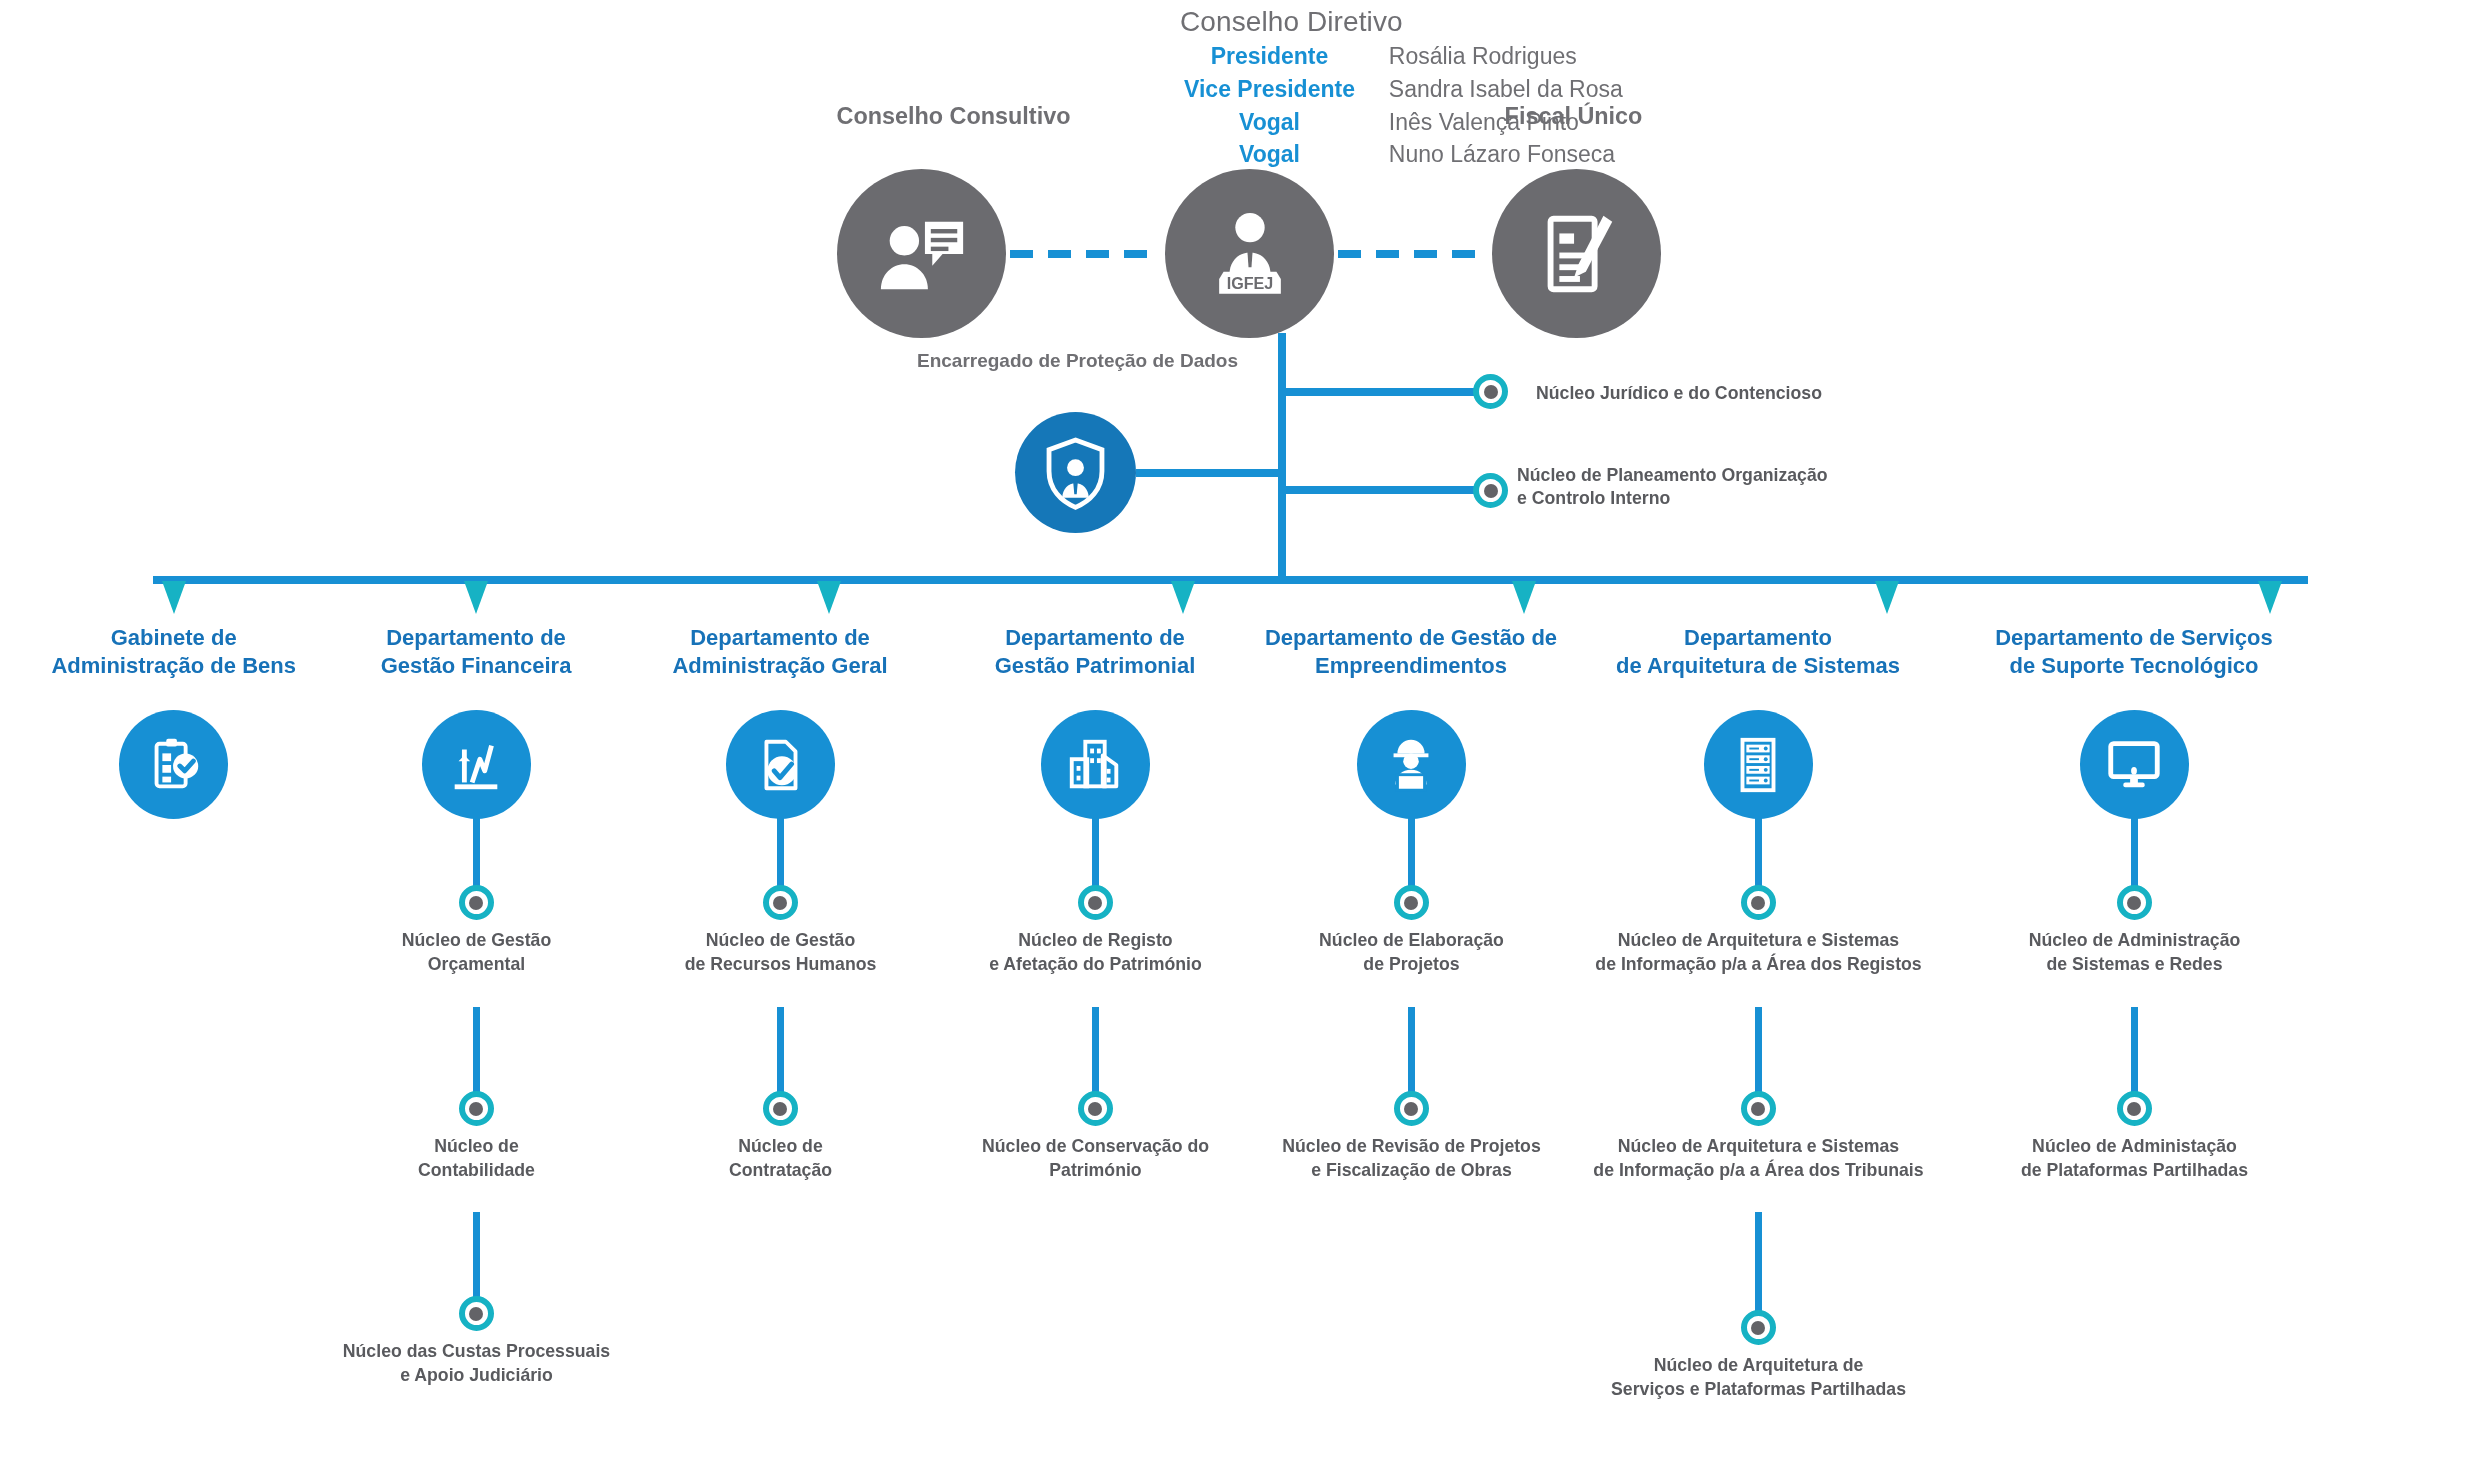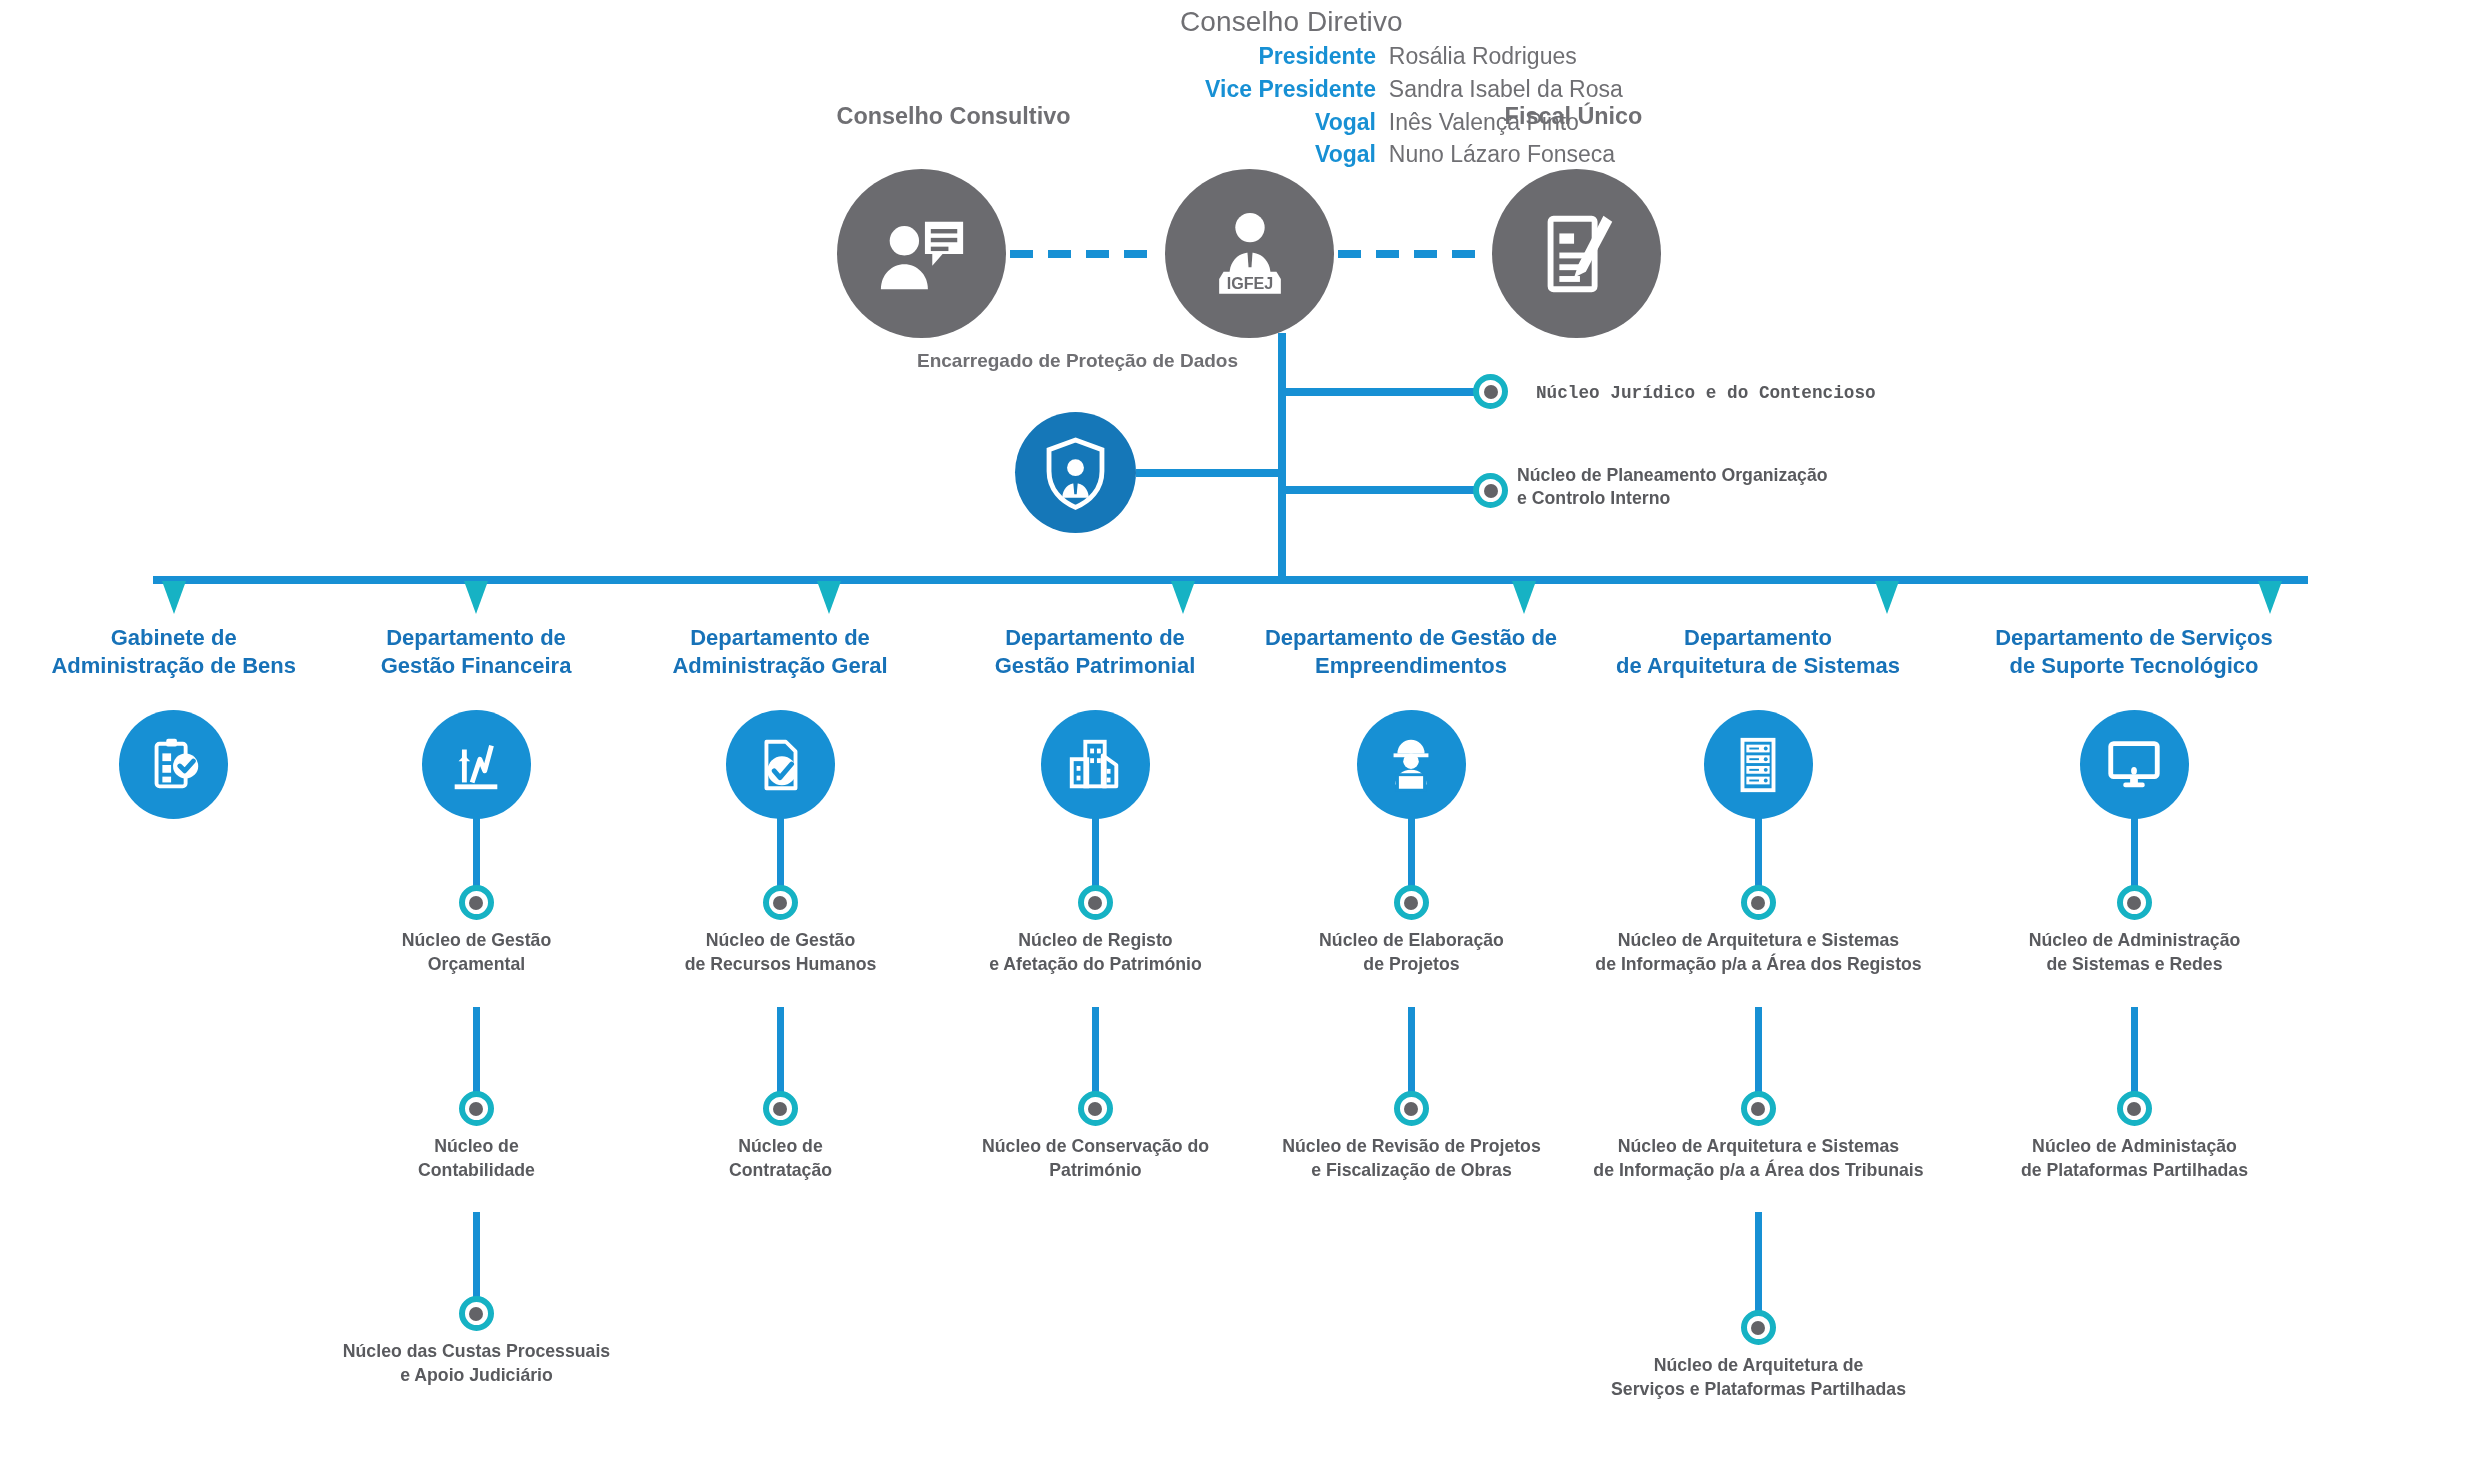--- a/index.html
+++ b/index.html
@@ -10,21 +10,21 @@
   #stage{position:absolute;left:0;top:0;width:2180px;height:1478px;}
 
   
   #board-block{position:absolute;left:1163px;top:5.7px;width:539px;text-align:left;}
   #board-title{
     font-size:28px;color:#6f6f73;font-weight:400;letter-spacing:0.1px;
     margin-left:17px;
   }
   .board-row{display:flex;align-items:baseline;margin-top:5.7px;}
   .board-role{
-    width:213px;text-align:right;color:#1790d4;font-weight:700;font-size:23px;
+    width:213px;text-align:center;color:#1790d4;font-weight:700;font-size:23px;
     padding-right:12.8px;white-space:nowrap;
   }
   .board-person{color:#6f6f73;font-size:23px;white-space:nowrap;font-weight:400;}
 
   
   .side-title{
     position:absolute;color:#6f6f73;font-weight:700;font-size:23.4px;
     white-space:nowrap;text-align:center;
   }
 
@@ -186,21 +186,21 @@
       </svg>
     </span>
   </div>
 
   <div class="vline" style="left:1278px;top:333px;height:247px;"></div>
 
   <div class="hline" style="left:1136px;top:469px;width:147px;"></div>
 
   <div class="hline" style="left:1278px;top:388px;width:213px;"></div>
   <div class="ring" style="left:1473px;top:374px;"></div>
-  <div class="staff-label" style="left:1536px;top:382px;font-family:Liberation Mono, monospace;">Núcleo Jurídico e do Contencioso</div>
+  <div class="staff-label" style="left:1536px;top:382px;">Núcleo Jurídico e do Contencioso</div>
 
   <div class="hline" style="left:1278px;top:486px;width:213px;"></div>
   <div class="ring" style="left:1473px;top:473px;"></div>
   <div class="staff-label two" style="left:1517px;top:464px;text-align:left;width:369px;">Núcleo de Planeamento  Organização<br>e Controlo Interno</div>
 
   <div id="bus"></div>
 
   <div class="arrow" style="left:162px;top:581px;"></div>
   <div class="arrow" style="left:464px;top:581px;"></div>
   <div class="arrow" style="left:817px;top:581px;"></div>

